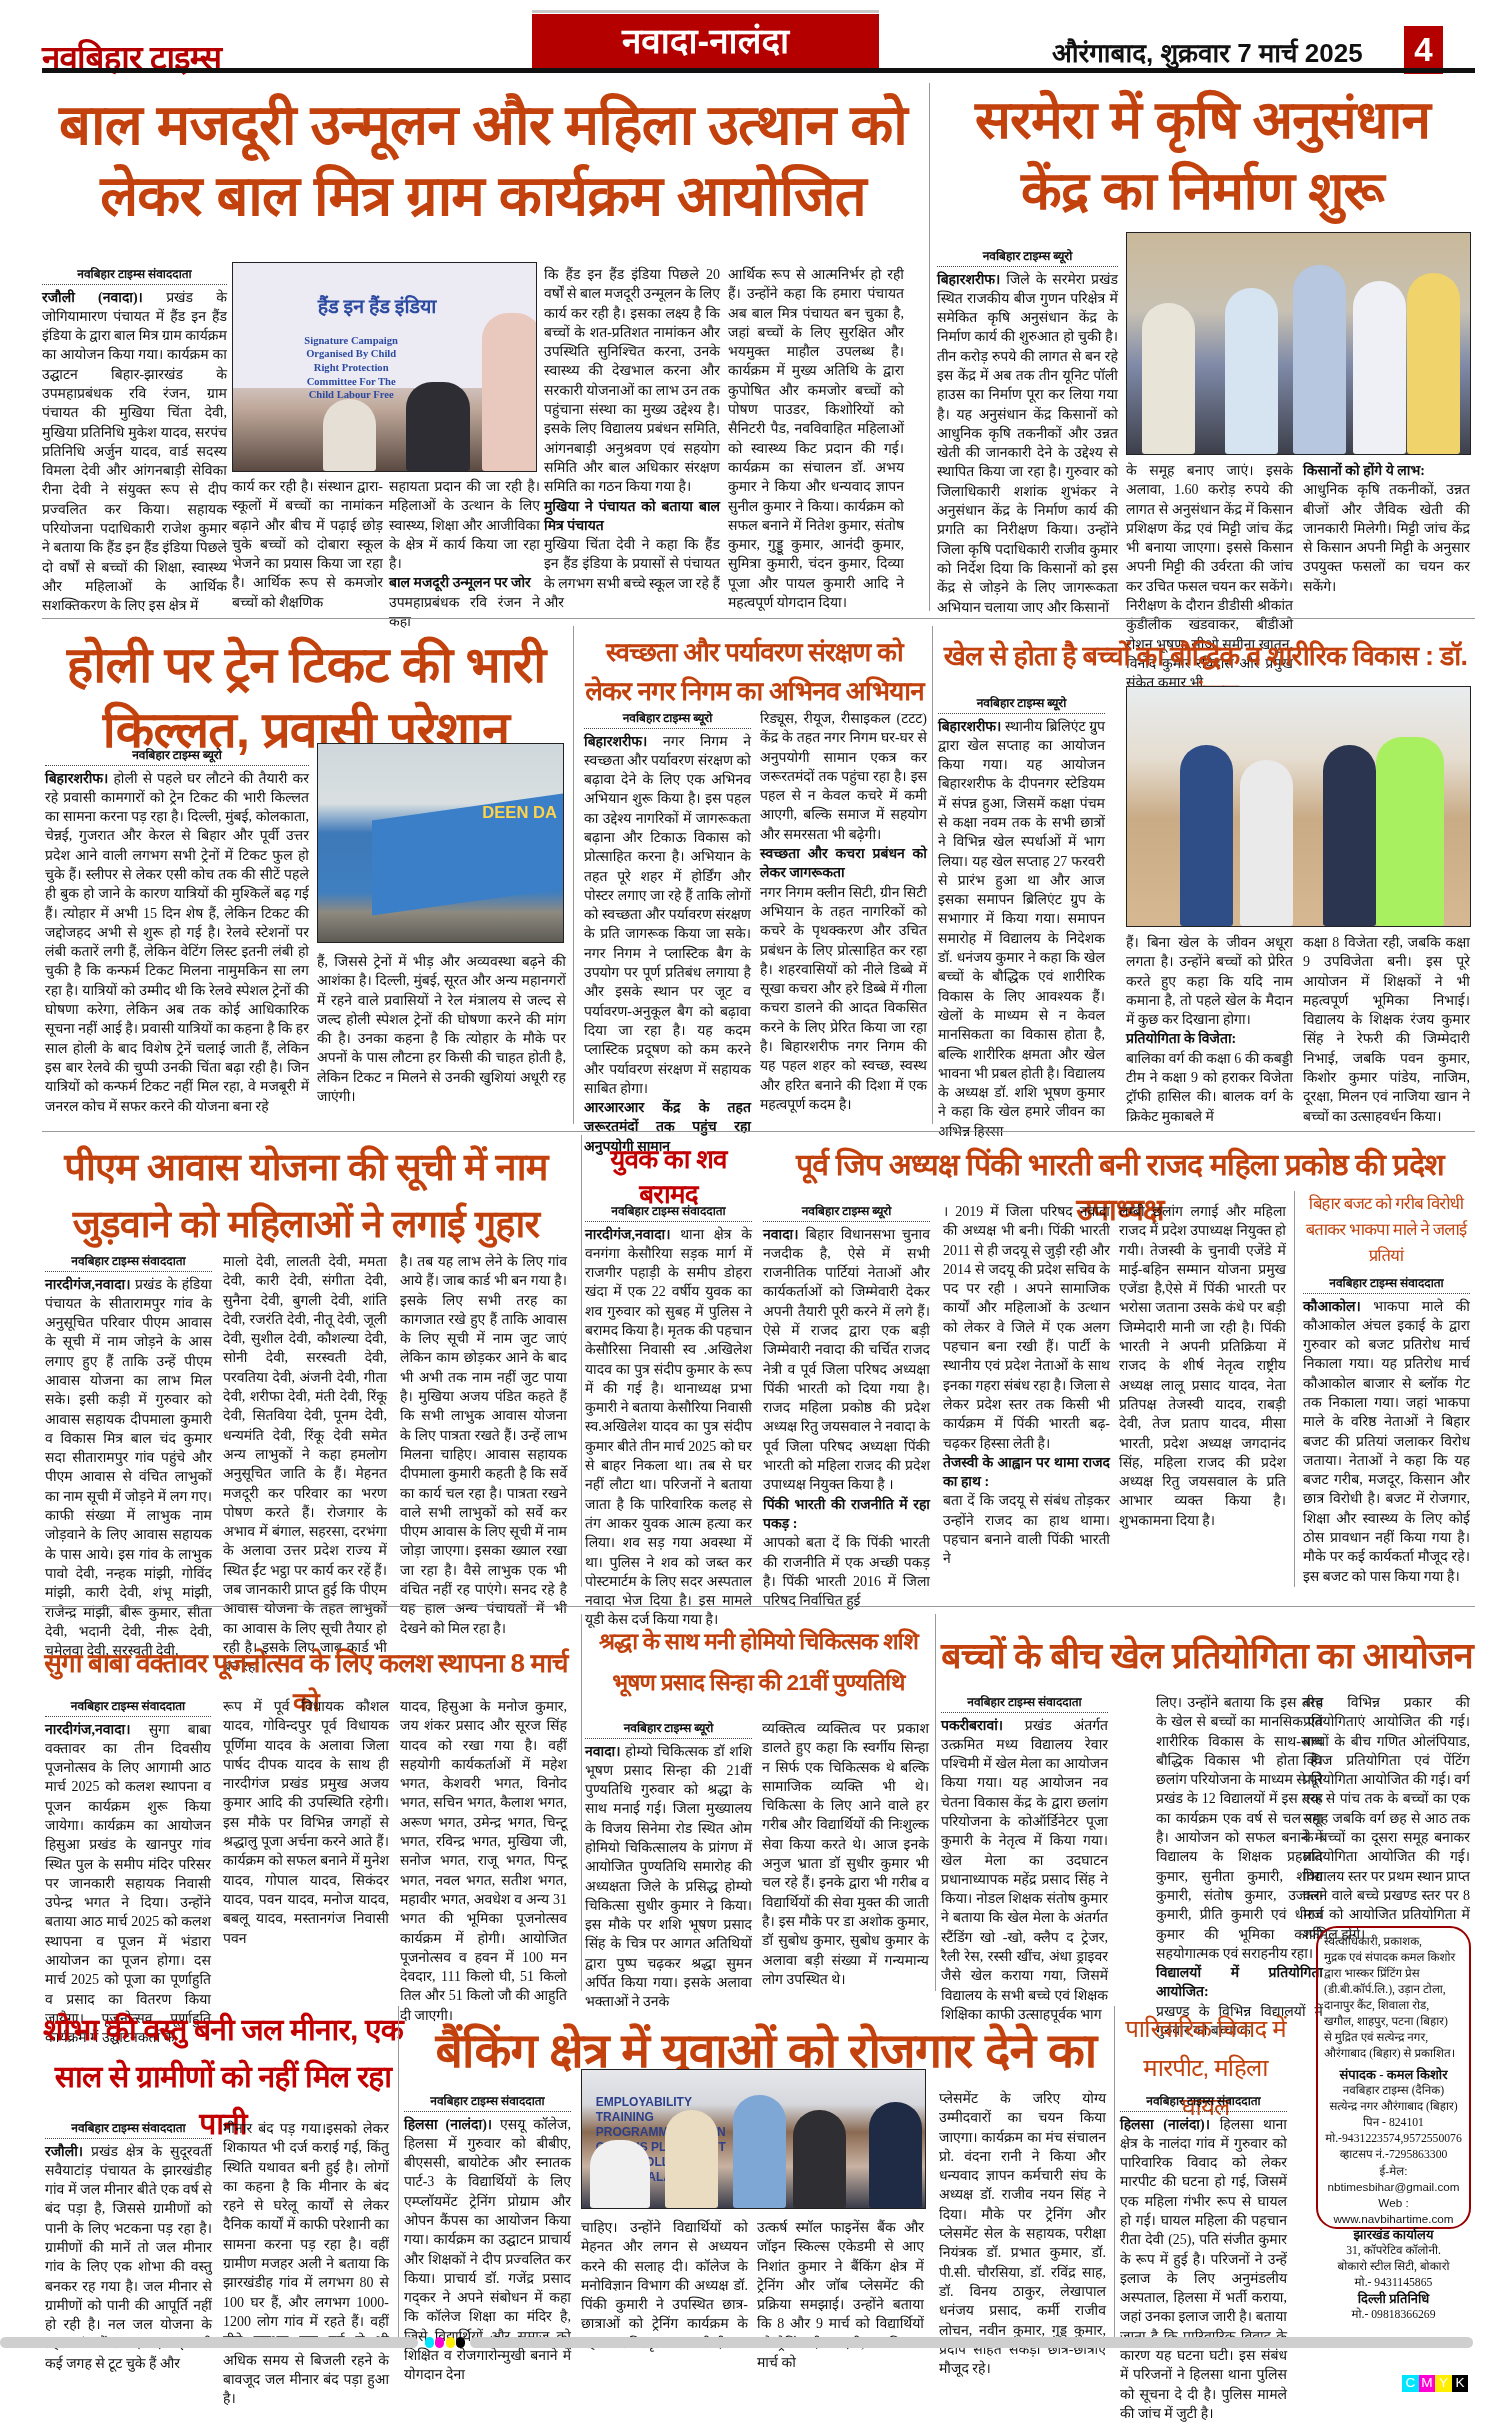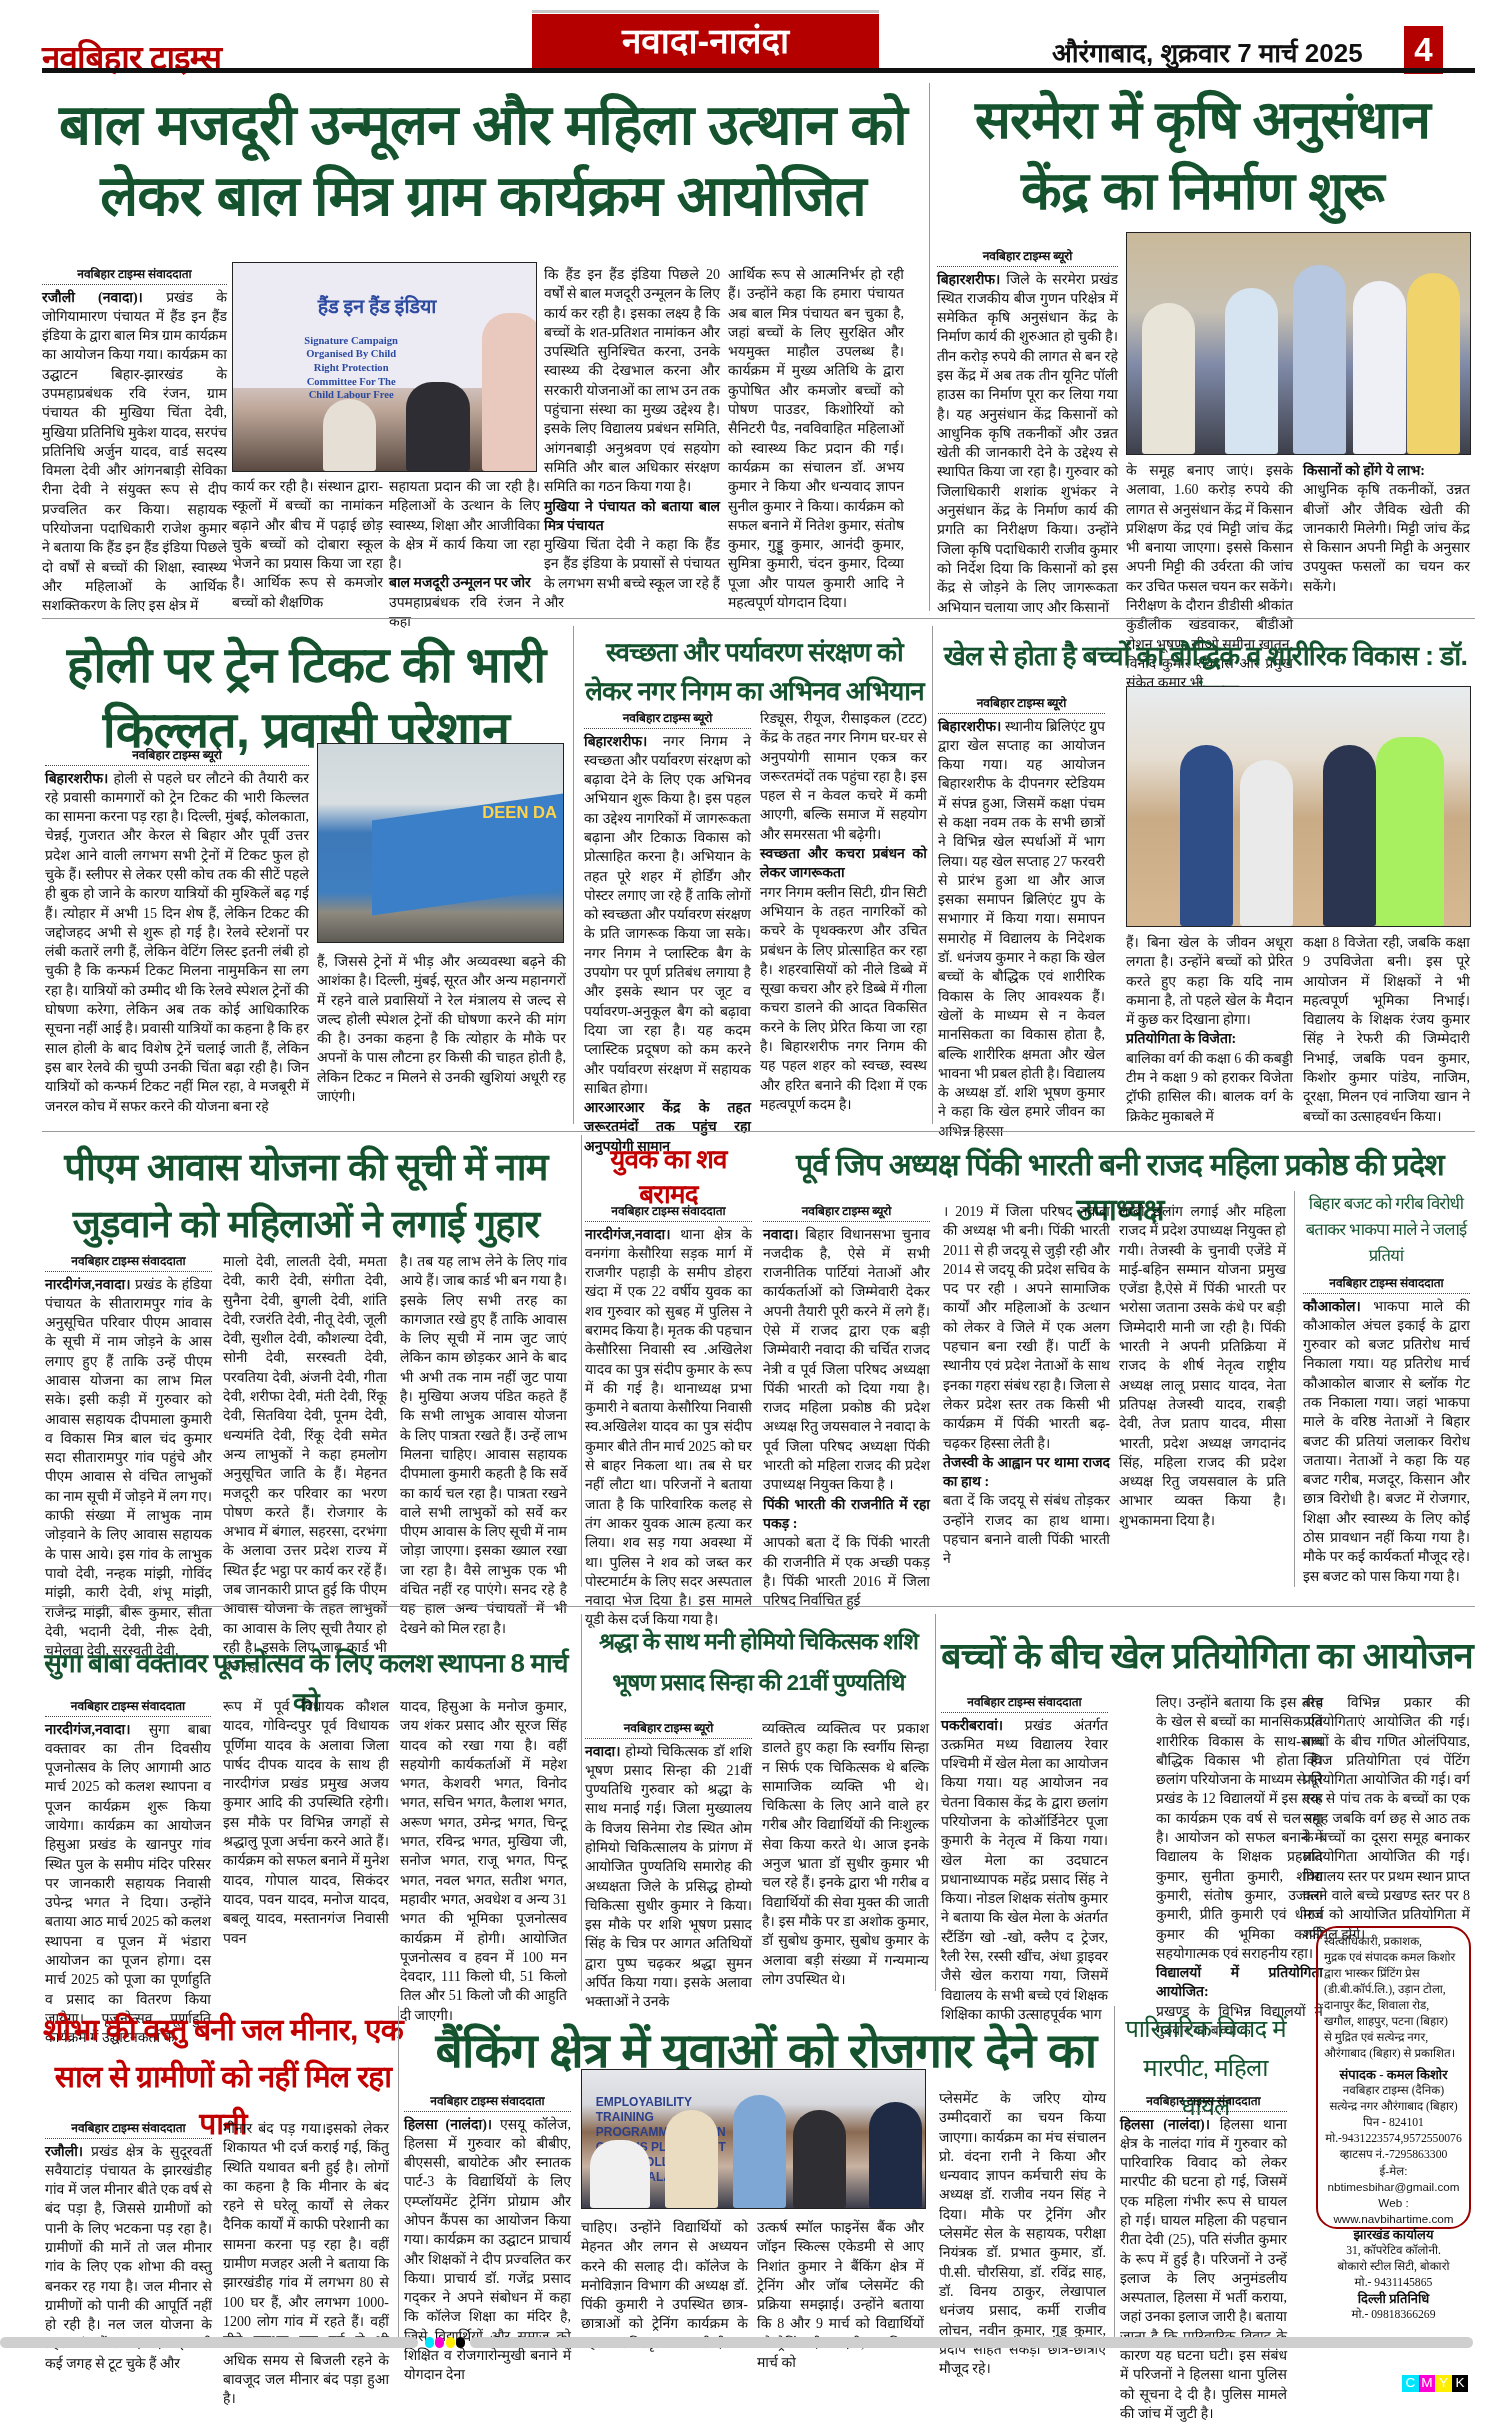--- a/index.html
+++ b/index.html
@@ -10,21 +10,21 @@
   .masthead { position: absolute; left: 42px; top: 8px; width: 1433px; height: 80px; }
   .mast-paper { position: absolute; left: 0; top: 26px; font-family: "Liberation Sans", sans-serif; font-weight: bold; font-size: 33px; color: #b50000; letter-spacing: -0.8px; }
   .mast-section { position: absolute; left: 490px; top: 6px; width: 347px; height: 54px; background: #b50000; color: #fff; font-weight: bold; font-size: 35px; text-align: center; line-height: 54px; }
   .mast-section-top { position: absolute; left: 490px; top: 1.5px; width: 347px; height: 3px; background: #c8c8c8; }
   .mast-date { position: absolute; left: 1010px; top: 26px; font-size: 26px; font-weight: bold; }
   .mast-page { position: absolute; left: 1362px; top: 18px; width: 39px; height: 48px; background: #b50000; color: #fff; font-size: 33px; font-weight: bold; text-align: center; line-height: 48px; }
   .mast-rule { position: absolute; left: 42px; top: 68px; width: 1433px; height: 4.5px; background: #111; }
 
   
   .block { position: absolute; }
-  .headline { font-weight: bold; color: #14532d; line-height: 1.15; letter-spacing: -0.8px; }
+  .headline { font-weight: bold; color: #c2410c; line-height: 1.15; letter-spacing: -0.8px; }
   .headline.red { color: #c20000; }
   .byline { font-family: "Liberation Serif", serif; font-weight: bold; font-size: 12px; text-align: center; border-bottom: 1.5px dotted #444; padding-bottom: 1.5px; margin-bottom: 3px; }
   .body-text { font-family: "Liberation Serif", serif; font-size: 14px; line-height: 19.3px; text-align: justify; }
   .body-text b { font-weight: bold; }
   .photo { position: absolute; border: 1.5px solid #222; overflow: hidden; }
 
   
   .ph-meeting { background: linear-gradient(180deg,#d6d3df 0%,#e8e4ef 45%,#bfa89a 70%,#5a4a42 100%); font-family: Liberation Serif, serif; }
   .ph-meeting .banner { position:absolute; left:0; top:0; right:0; height:60%; background:#ecebf4; }
   .ph-meeting .banner-title { position:absolute; left:28%; top:14%; font-size:19.6px; font-weight:bold; color:#2c4aa0; }

